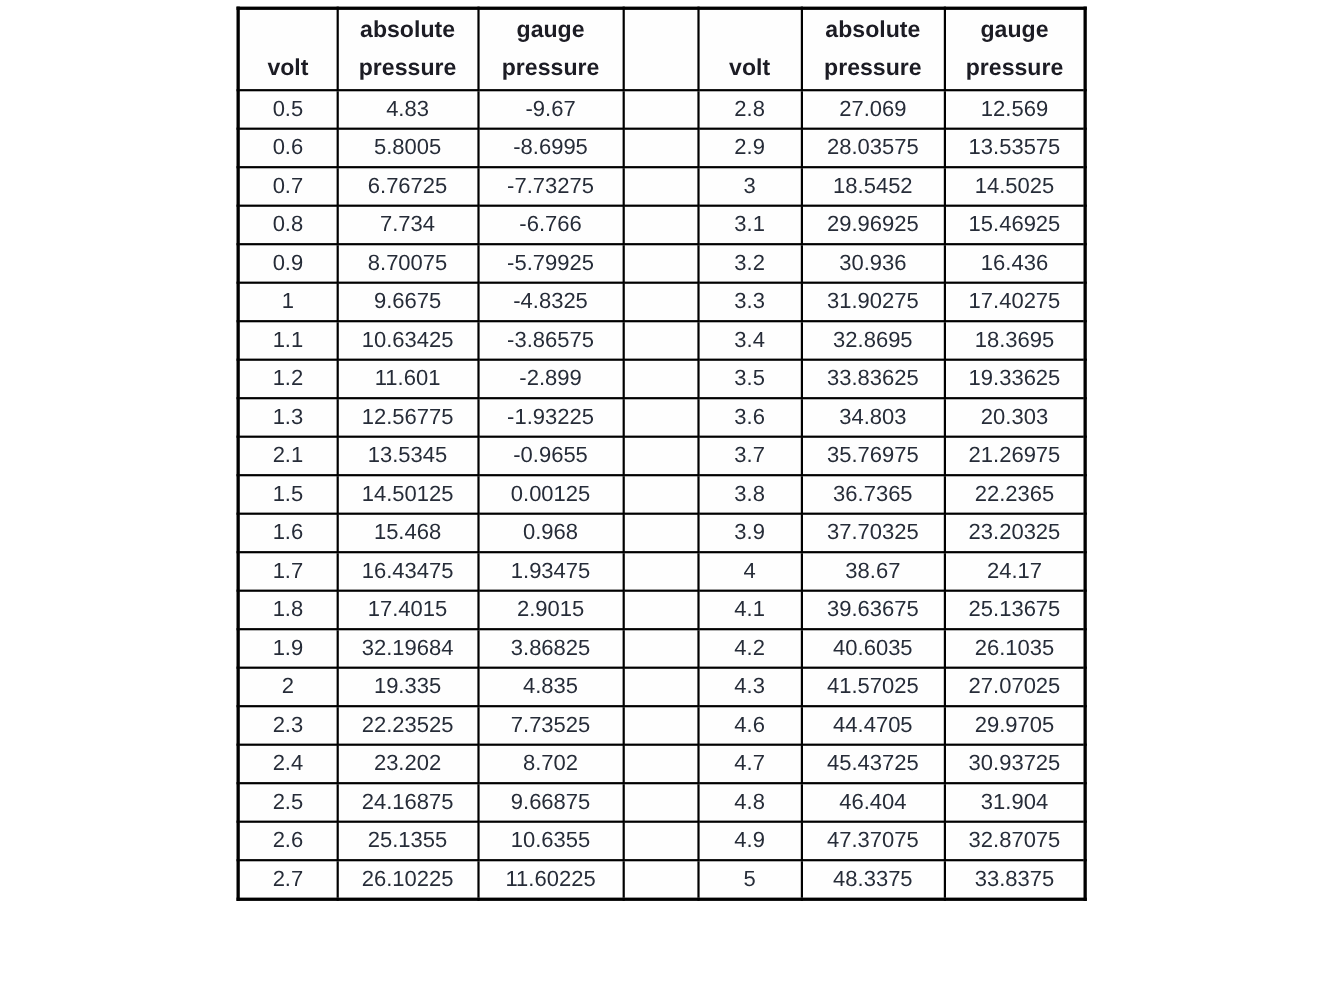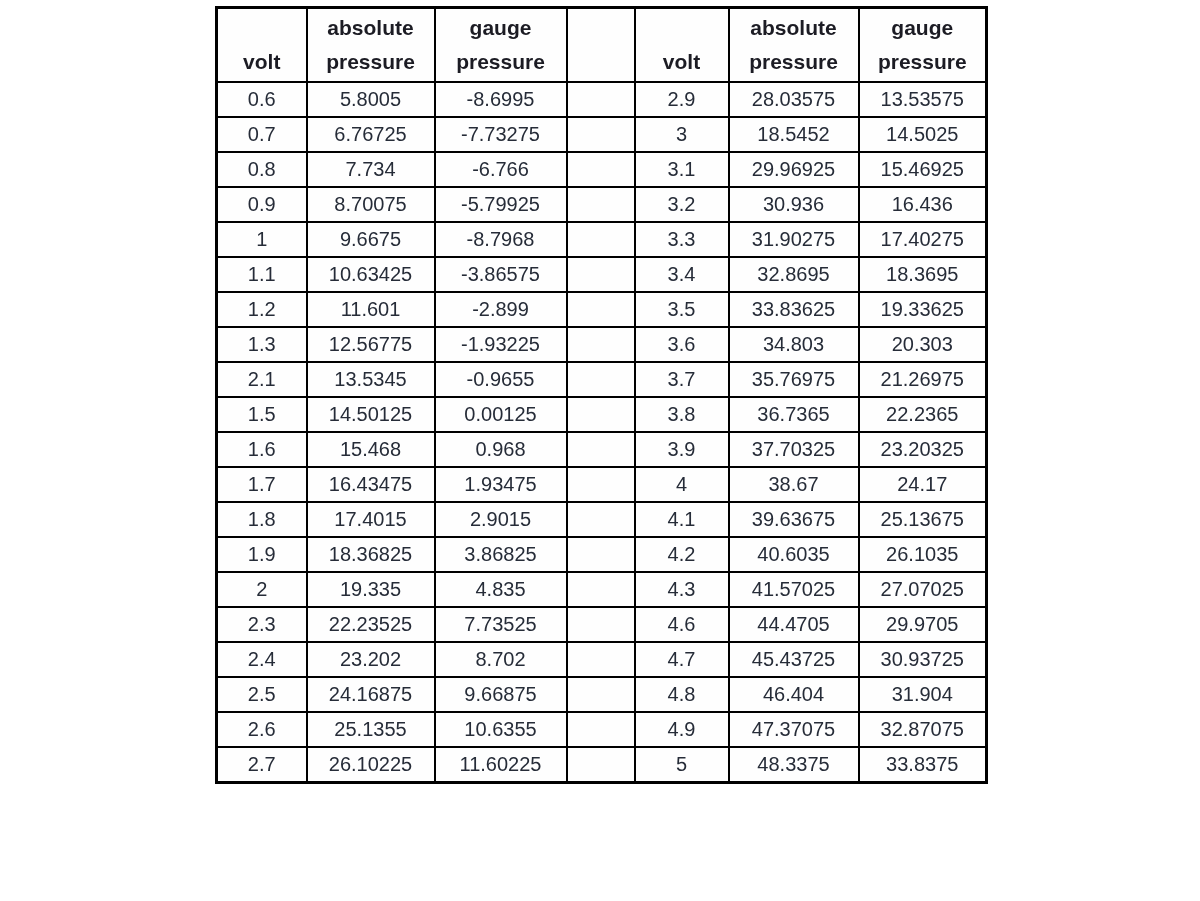--- a/index.html
+++ b/index.html
@@ -86,20 +86,29 @@
           <td>
             <span class="hline">absolute</span>
             <span class="hline">pressure</span>
           </td>
           <td>
             <span class="hline">gauge</span>
             <span class="hline">pressure</span>
           </td>
         </tr>
         <tr>
+          <td>0.5</td>
+          <td>4.83</td>
+          <td>-9.67</td>
+          <td class="spacer"></td>
+          <td>2.8</td>
+          <td>27.069</td>
+          <td>12.569</td>
+        </tr>
+        <tr>
           <td>0.6</td>
           <td>5.8005</td>
           <td>-8.6995</td>
           <td class="spacer"></td>
           <td>2.9</td>
           <td>28.03575</td>
           <td>13.53575</td>
         </tr>
         <tr>
           <td>0.7</td>
@@ -124,21 +133,21 @@
           <td>8.70075</td>
           <td>-5.79925</td>
           <td class="spacer"></td>
           <td>3.2</td>
           <td>30.936</td>
           <td>16.436</td>
         </tr>
         <tr>
           <td>1</td>
           <td>9.6675</td>
-          <td>-8.7968</td>
+          <td>-4.8325</td>
           <td class="spacer"></td>
           <td>3.3</td>
           <td>31.90275</td>
           <td>17.40275</td>
         </tr>
         <tr>
           <td>1.1</td>
           <td>10.63425</td>
           <td>-3.86575</td>
           <td class="spacer"></td>
@@ -204,21 +213,21 @@
           <td>1.8</td>
           <td>17.4015</td>
           <td>2.9015</td>
           <td class="spacer"></td>
           <td>4.1</td>
           <td>39.63675</td>
           <td>25.13675</td>
         </tr>
         <tr>
           <td>1.9</td>
-          <td>18.36825</td>
+          <td>32.19684</td>
           <td>3.86825</td>
           <td class="spacer"></td>
           <td>4.2</td>
           <td>40.6035</td>
           <td>26.1035</td>
         </tr>
         <tr>
           <td>2</td>
           <td>19.335</td>
           <td>4.835</td>

